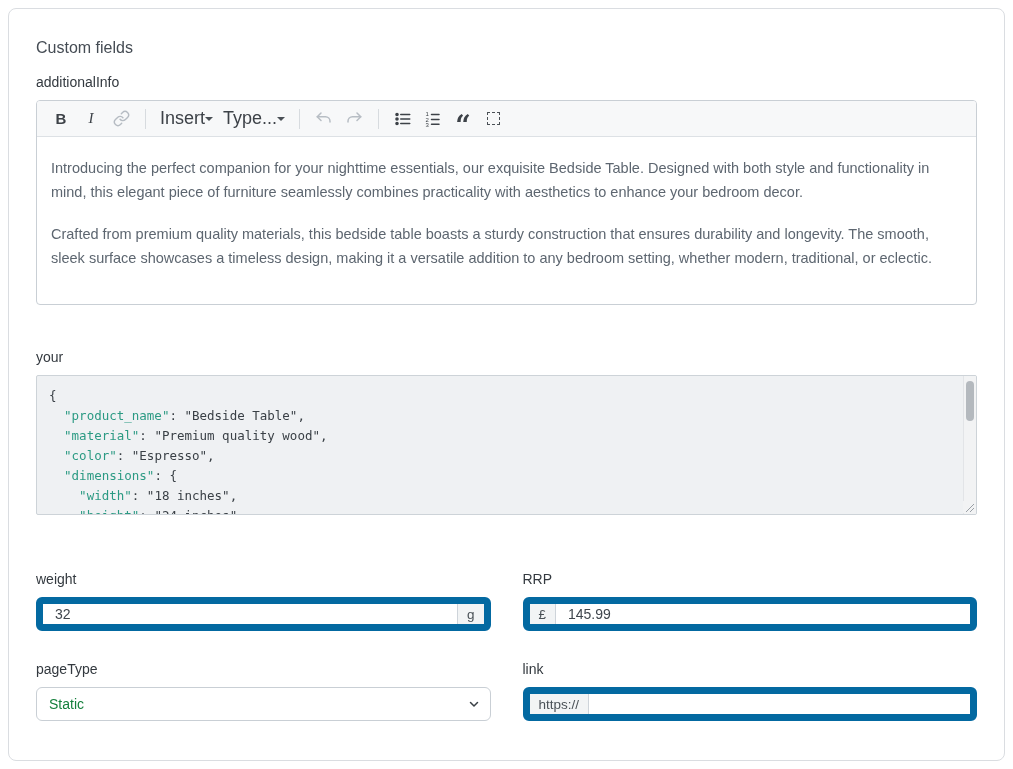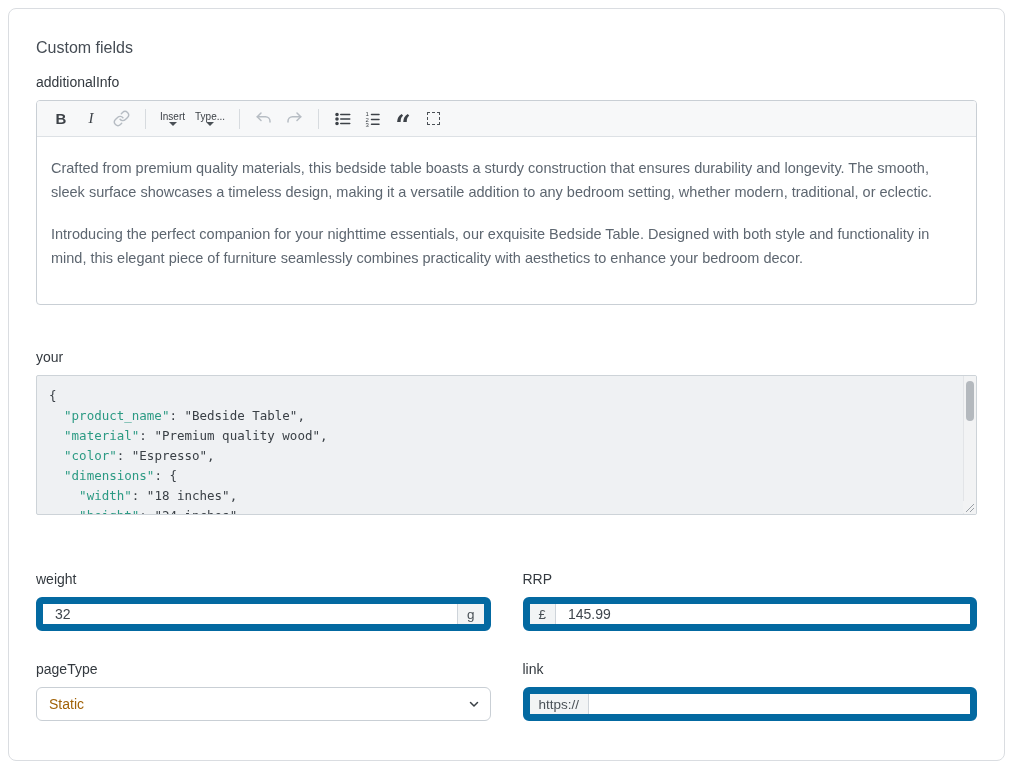--- a/index.html
+++ b/index.html
@@ -57,21 +57,21 @@
     justify-content: center;
     cursor: pointer;
     color: #3d4248;
     font-size: 14px;
     padding: 0 4px;
   }
   .tb-btn.disabled { color: #b7bdc4; }
   .tb-bold { font-weight: 700; font-size: 15px; }
   .tb-italic { font-style: italic; font-family: "Liberation Serif", serif; font-size: 15px; }
   .tb-sep { width: 1px; height: 20px; background: #d7dbdf; margin: 0 8px; }
-  .tb-menu { font-size: 10px; flex-direction: column; }
+  .tb-menu { font-size: 18px; }
   .caret-down {
     width: 0; height: 0;
     border-left: 4px solid transparent;
     border-right: 4px solid transparent;
     border-top: 4px solid #4a5056;
   }
   .tb-quote {
     font-family: "DejaVu Serif", serif;
     font-size: 27px;
     line-height: 10px;
@@ -174,21 +174,21 @@
   .select-wrap select {
     -webkit-appearance: none;
     appearance: none;
     width: 100%;
     height: 34px;
     border: 1px solid #c9cfd5;
     border-radius: 6px;
     background: #fff;
     font-family: "Liberation Sans", sans-serif;
     font-size: 14px;
-    color: #a16207;
+    color: #15803d;
     padding: 0 30px 0 12px;
   }
   .select-chevron {
     position: absolute;
     right: 11px; top: 11px;
     pointer-events: none;
   }
   .icon-svg { display: block; }
 </style>
 </head>
@@ -263,22 +263,22 @@
           </span>
         </button>
         <button class="tb-btn tb-quote">
           <span>“</span>
         </button>
         <button class="tb-btn">
           <span class="dashed-box"></span>
         </button>
       </div>
       <div class="editor-content">
+          <p>Introducing the perfect companion for your nighttime essentials, our exquisite Bedside Table. Designed with both style and functionality in mind, this elegant piece of furniture seamlessly combines practicality with aesthetics to enhance your bedroom decor.</p>
           <p>Crafted from premium quality materials, this bedside table boasts a sturdy construction that ensures durability and longevity. The smooth, sleek surface showcases a timeless design, making it a versatile addition to any bedroom setting, whether modern, traditional, or eclectic.</p>
-          <p>Introducing the perfect companion for your nighttime essentials, our exquisite Bedside Table. Designed with both style and functionality in mind, this elegant piece of furniture seamlessly combines practicality with aesthetics to enhance your bedroom decor.</p>
         </div>
     </div>
   </div>
 
   <div class="field">
     <label class="field-label">your</label>
     <div class="codearea">
       <div id="code-lines">
           <div class="code-line"><span class="tok-punct">{</span></div>
           <div class="code-line"><span class="tok-punct">  </span><span class="tok-key">"product_name"</span><span class="tok-punct">: </span><span class="tok-str">"Bedside Table"</span><span class="tok-punct">,</span></div>

